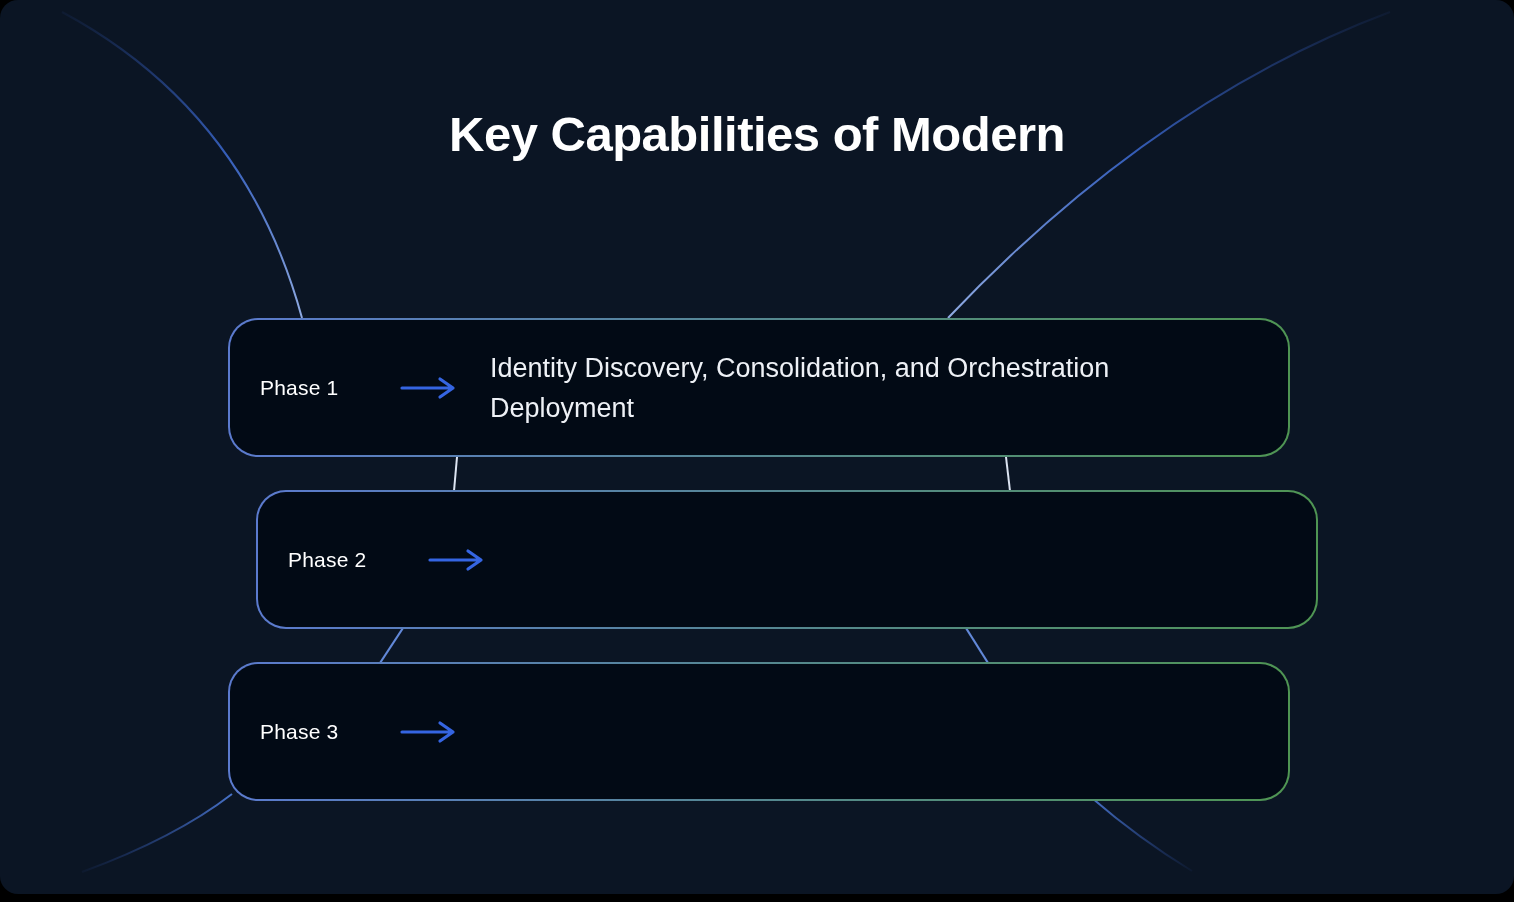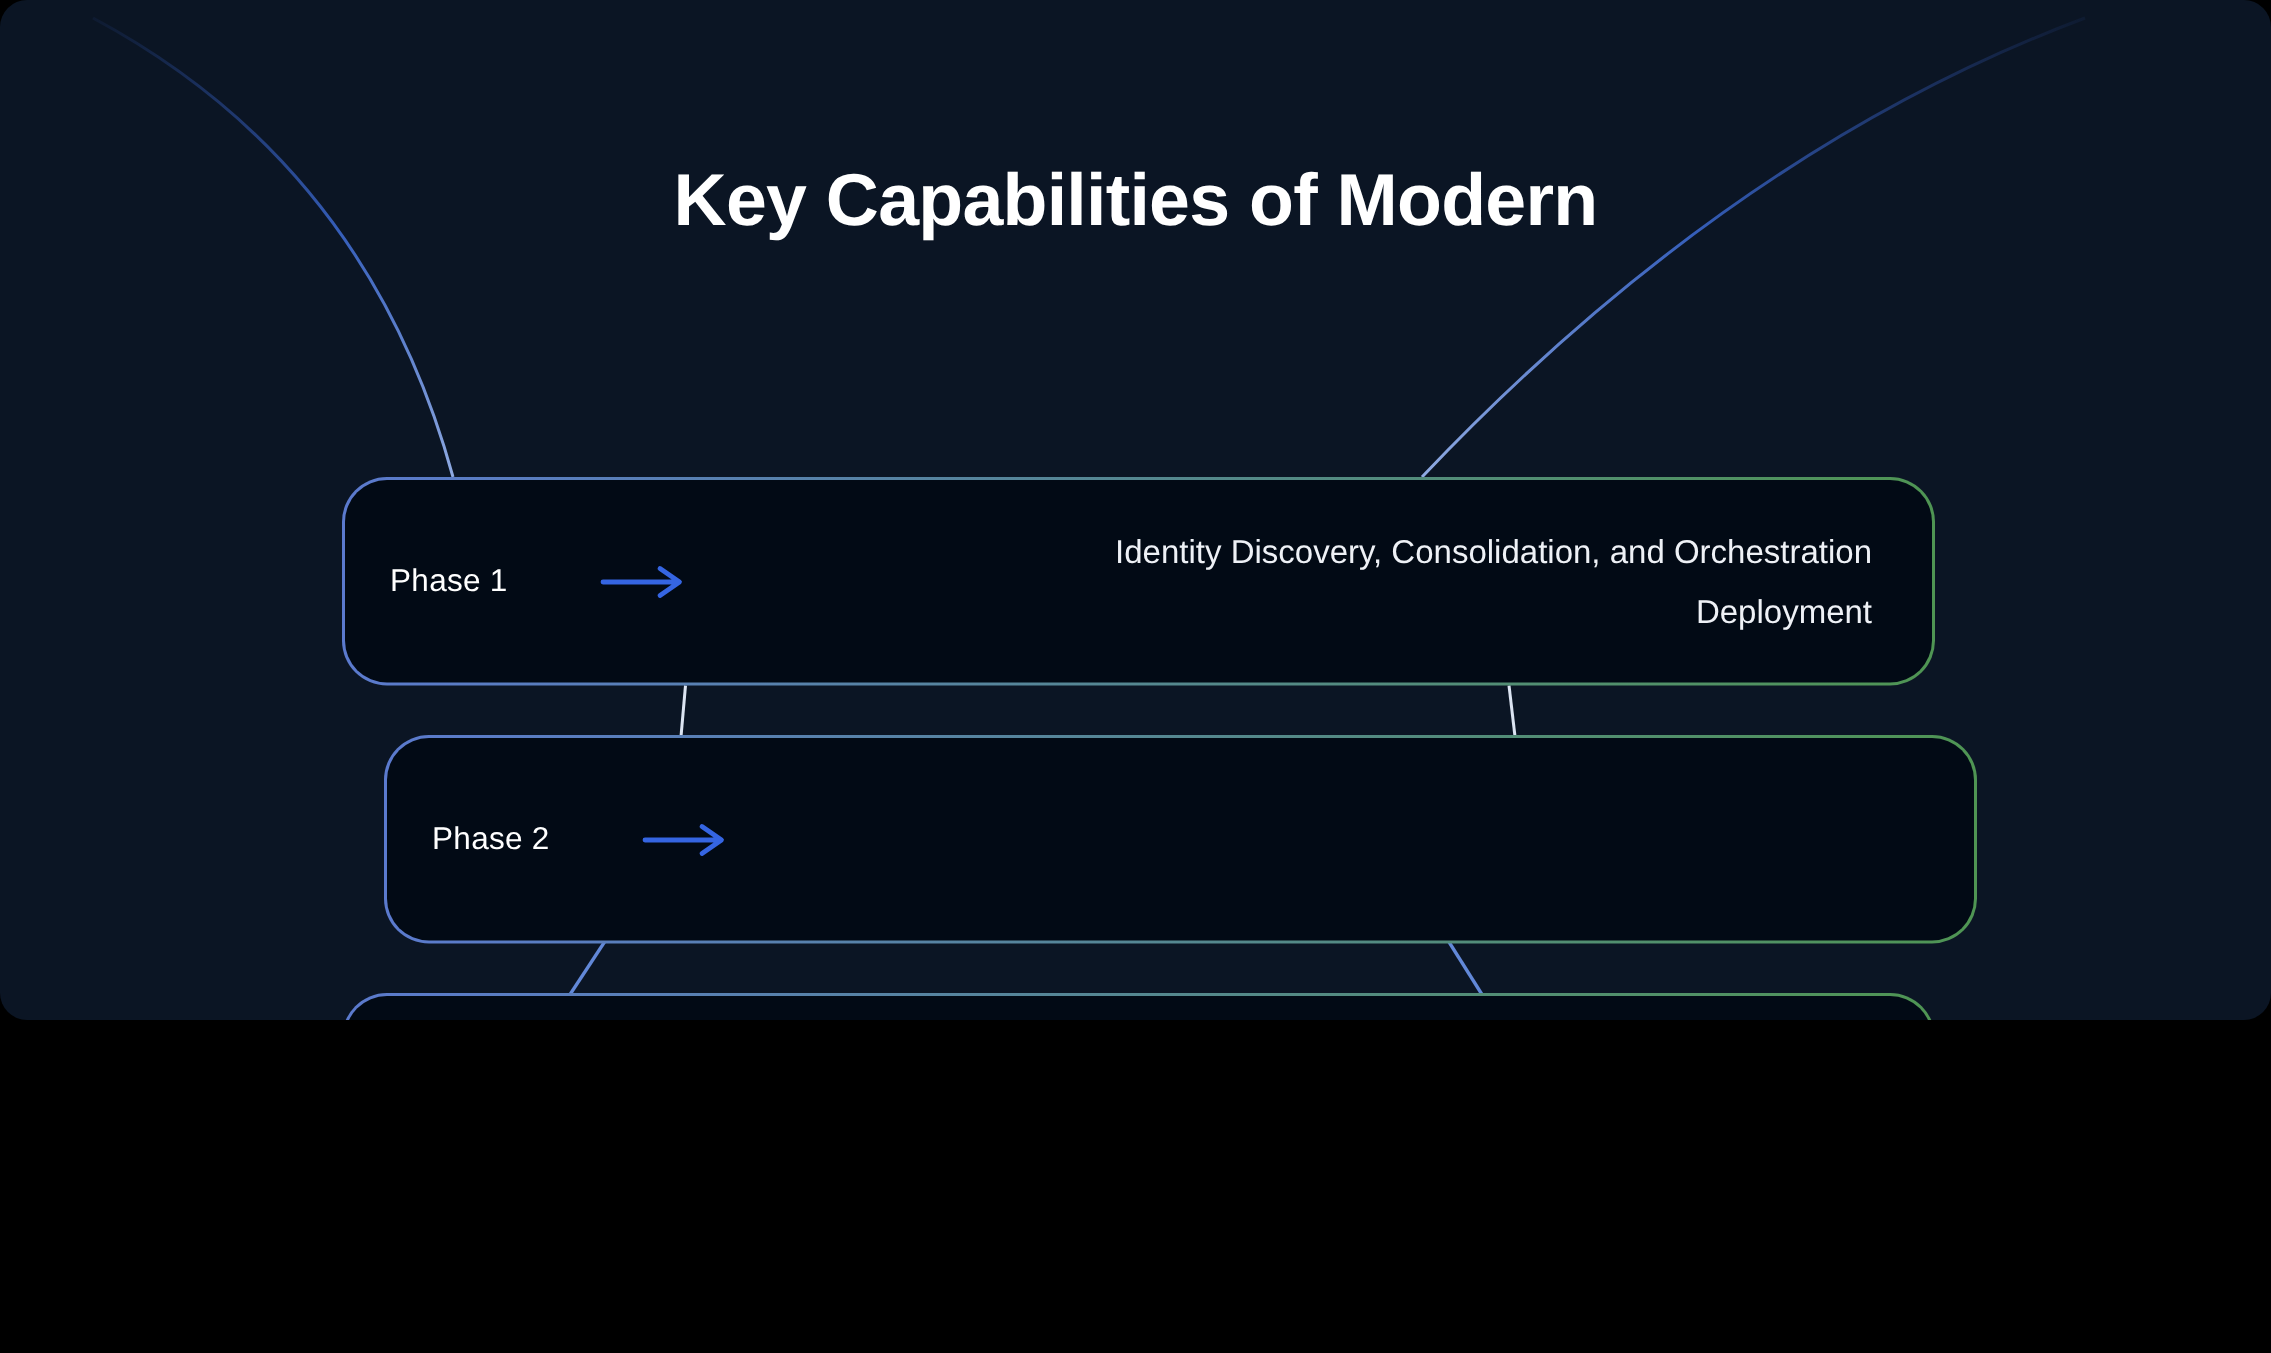--- a/index.html
+++ b/index.html
@@ -4,21 +4,21 @@
 <style>
   html, body {
     margin: 0;
     padding: 0;
     background: #000;
     font-family: "Liberation Sans", sans-serif;
   }
   .canvas {
     position: relative;
     width: 1514px;
-    height: 680px;
+    height: 894px;
     background: var(--background, #0b1524);
     border-radius: 18px;
     overflow: hidden;
     text-decoration: underline;
   }
   .bg-curves {
     position: absolute;
     inset: 0;
     width: 1514px;
     height: 902px;
@@ -76,25 +76,24 @@
   .arrow path {
     stroke: var(--accent_blue, #3565e2);
     stroke-width: 3.2;
     fill: none;
     stroke-linecap: round;
     stroke-linejoin: round;
   }
   .phase-desc {
     flex: 1 1 auto;
     color: var(--desc_text, #eef1f6);
-    font-size: 22px;
+    font-size: 27px;
     font-weight: 400;
     line-height: 40px;
     white-space: pre-line;
-    text-align: right;
   }
   .bg-curves path { fill: none; }
   .conn-light { stroke: var(--connector_light, #dce4f2); stroke-width: 2; }
   .conn-blue  { stroke: var(--connector_blue, #6288d8);  stroke-width: 2.2; }
   .curve      { stroke-width: 2; }
 </style>
 </head>
 <body>
 
 <div class="canvas">

